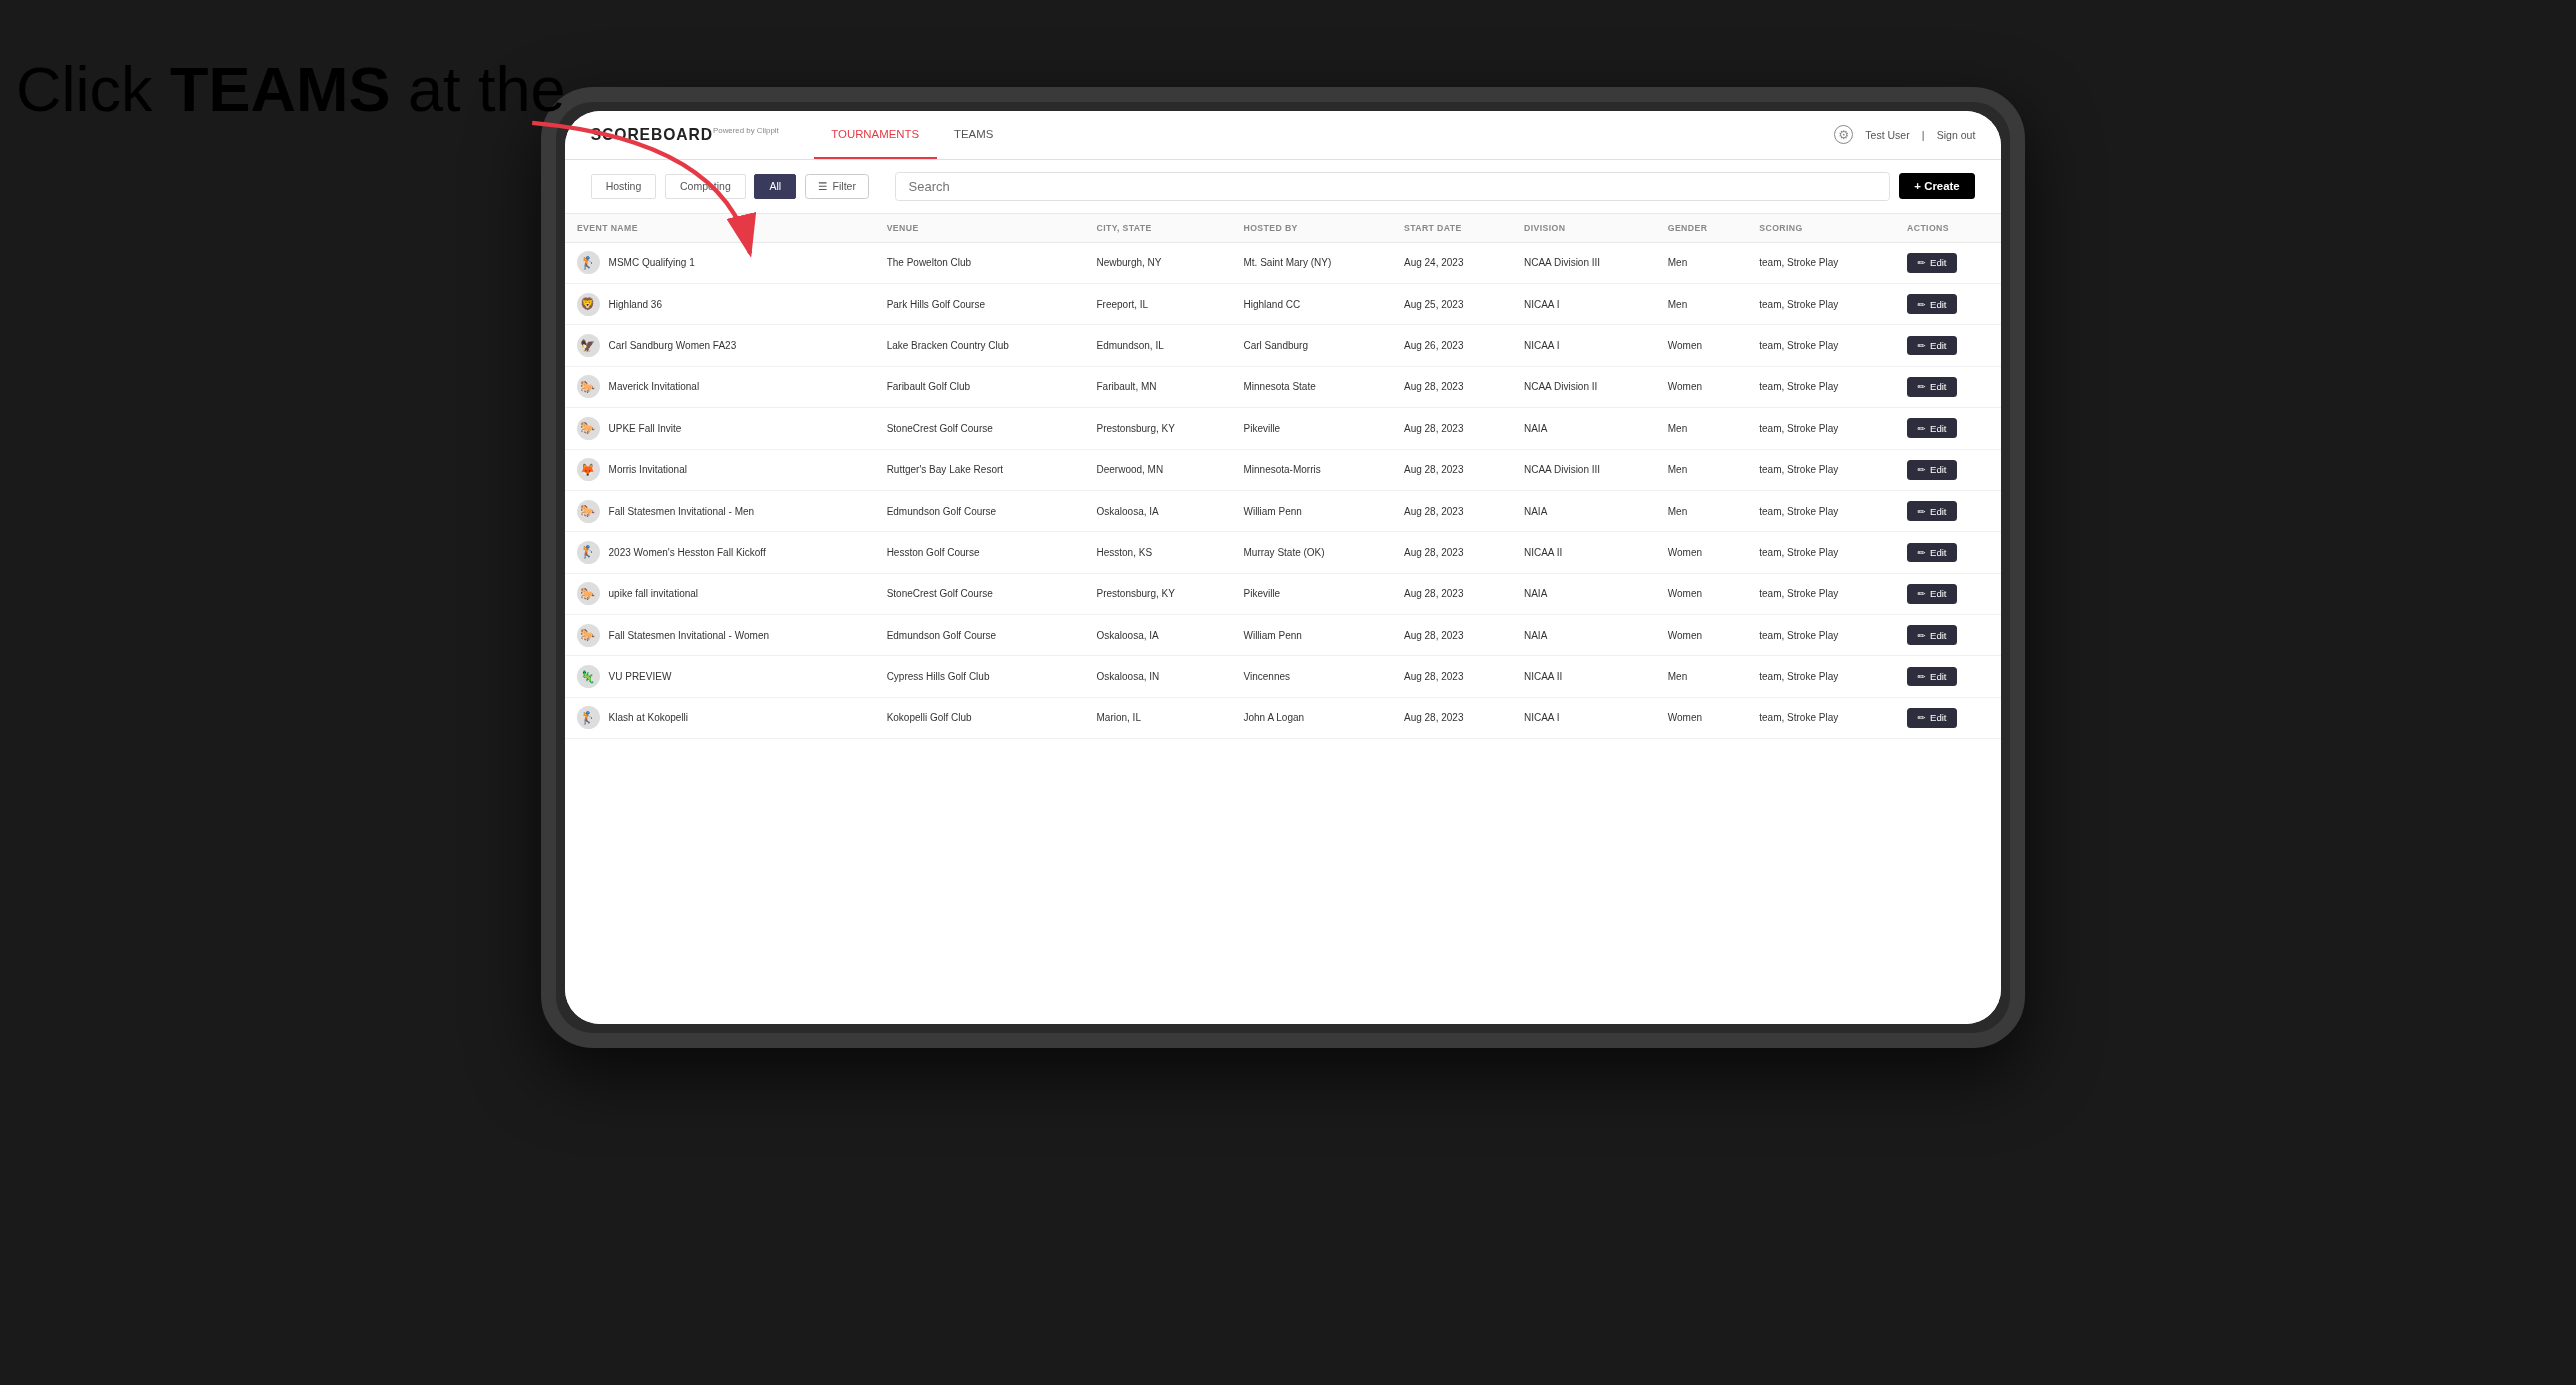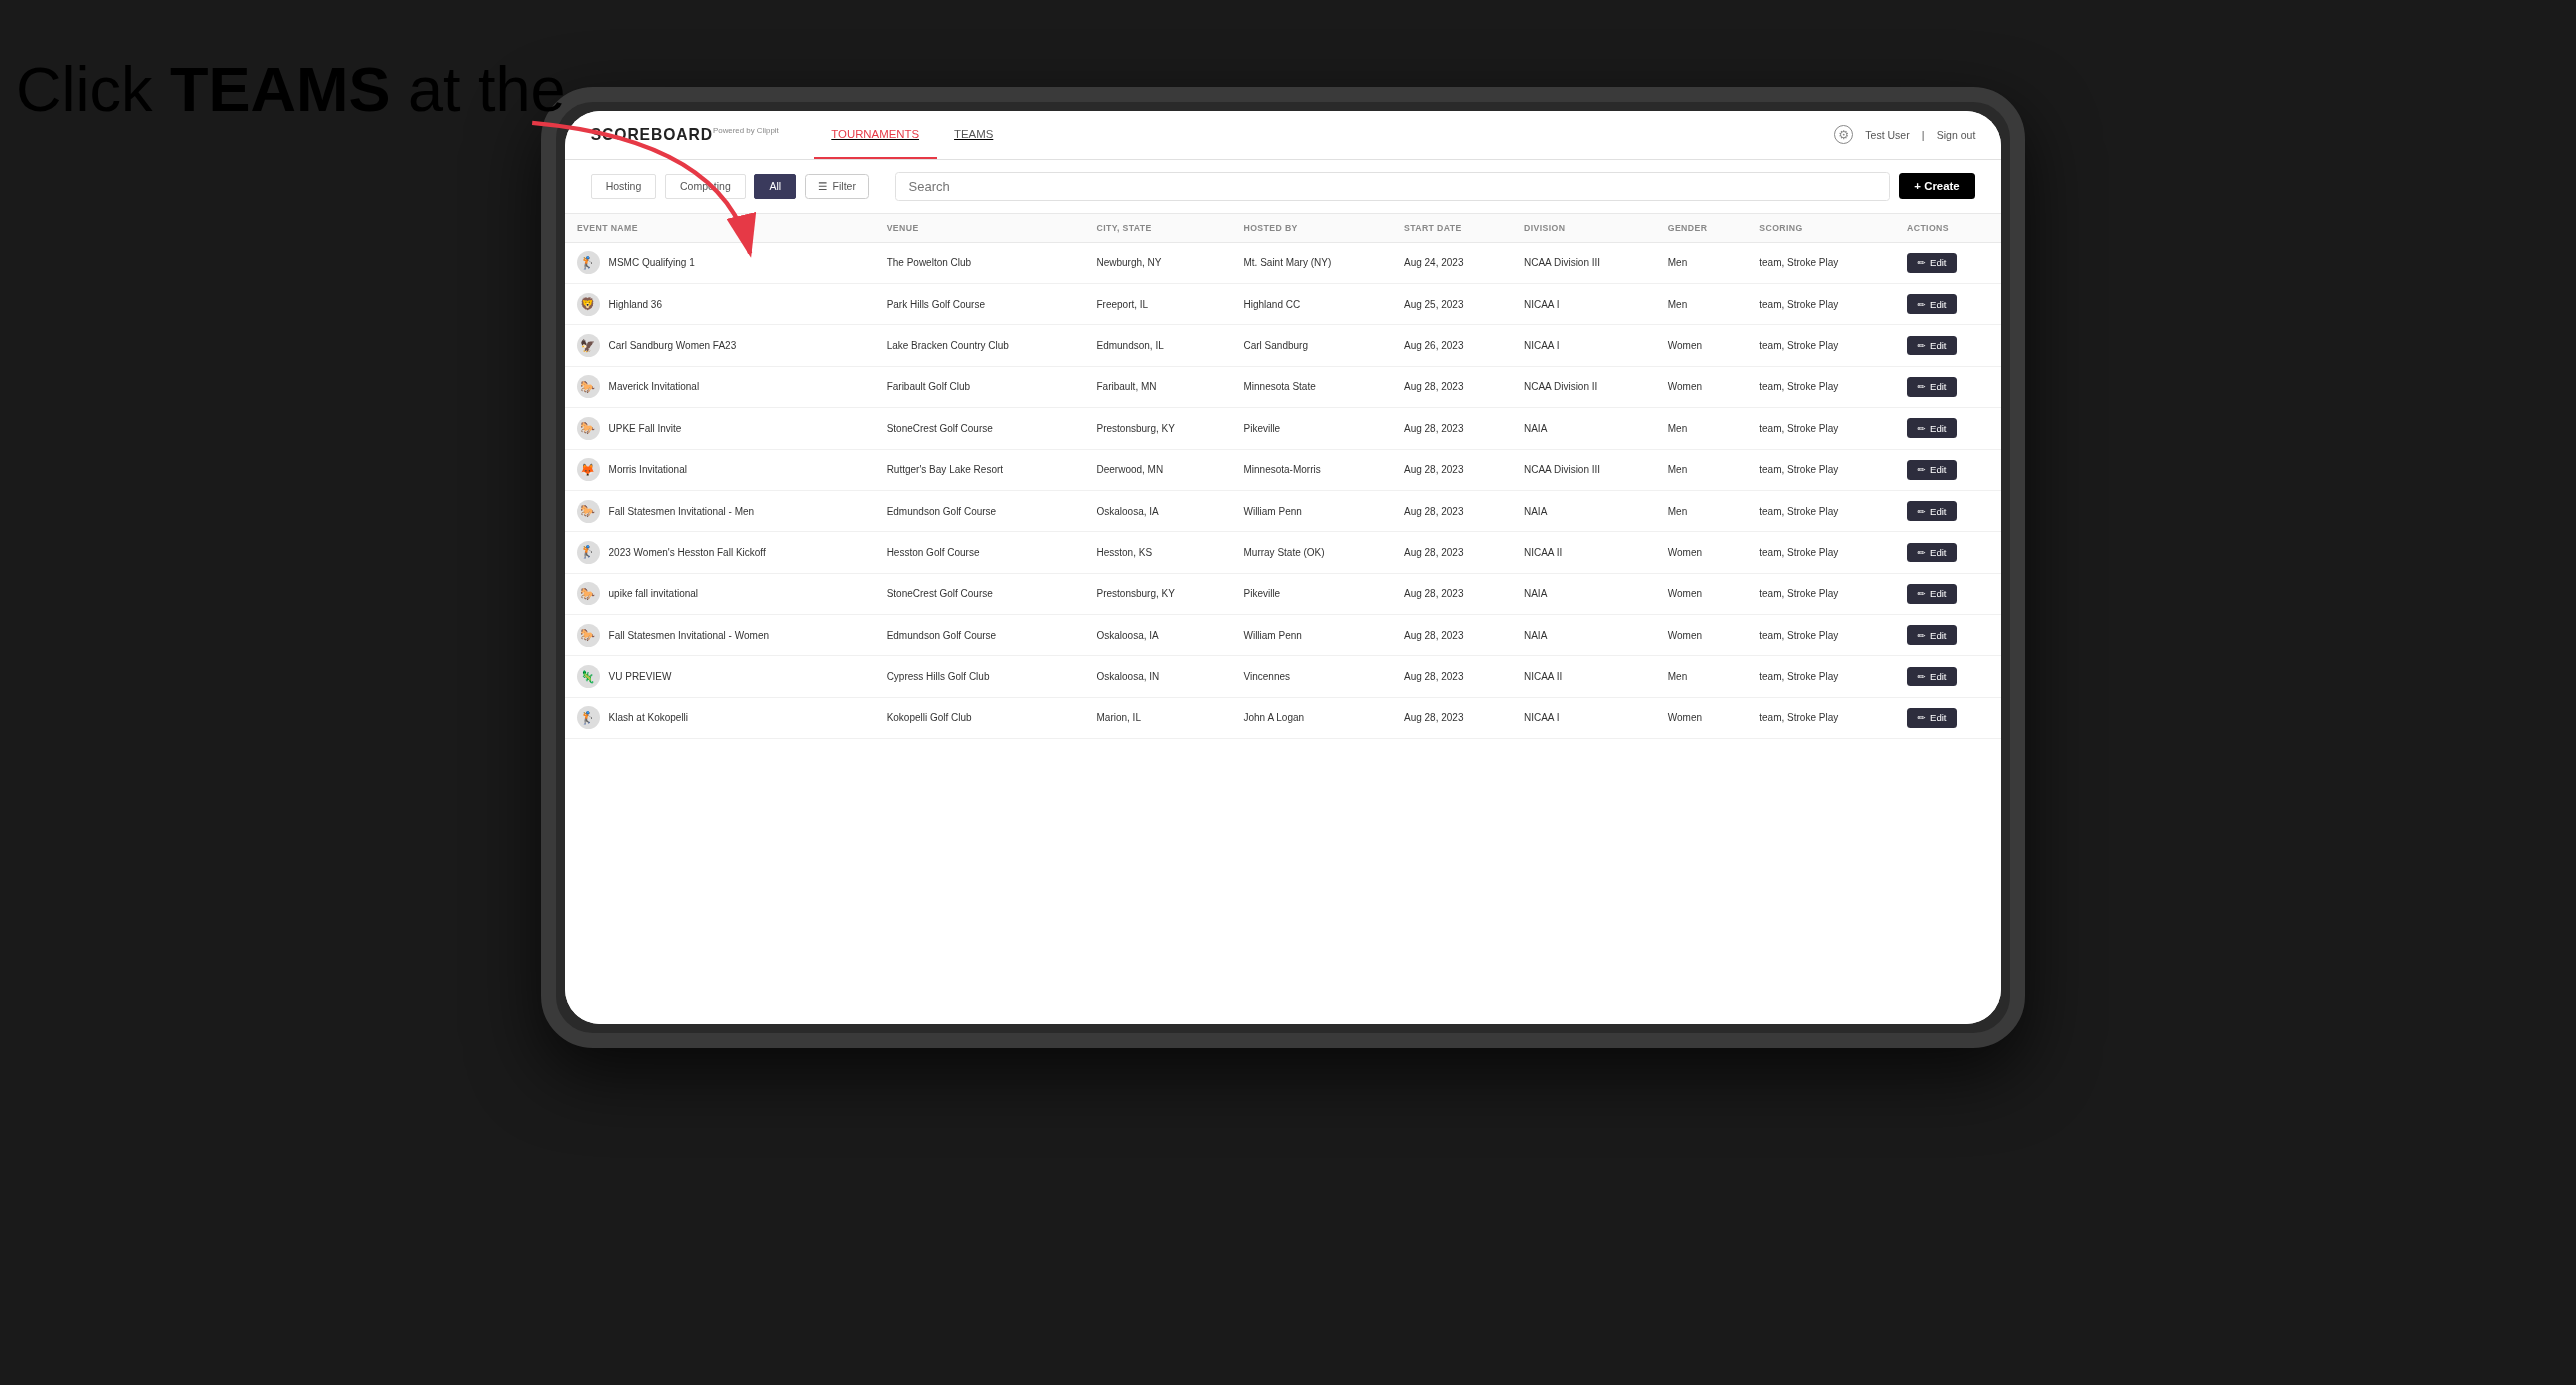--- a/index.html
+++ b/index.html
@@ -86,21 +86,20 @@
     }
     .logo-sub {
       font-size: 7.9px;
       color: #888;
     }
     .nav {
       display: flex;
       align-items: center;
       gap: 0;
       flex: 1;
-      text-decoration: underline;
     }
     .nav-item {
       padding: 0 17.5px;
       height: 49px;
       display: flex;
       align-items: center;
       font-size: 11.4px;
       font-weight: 500;
       color: #555;
       cursor: pointer;

